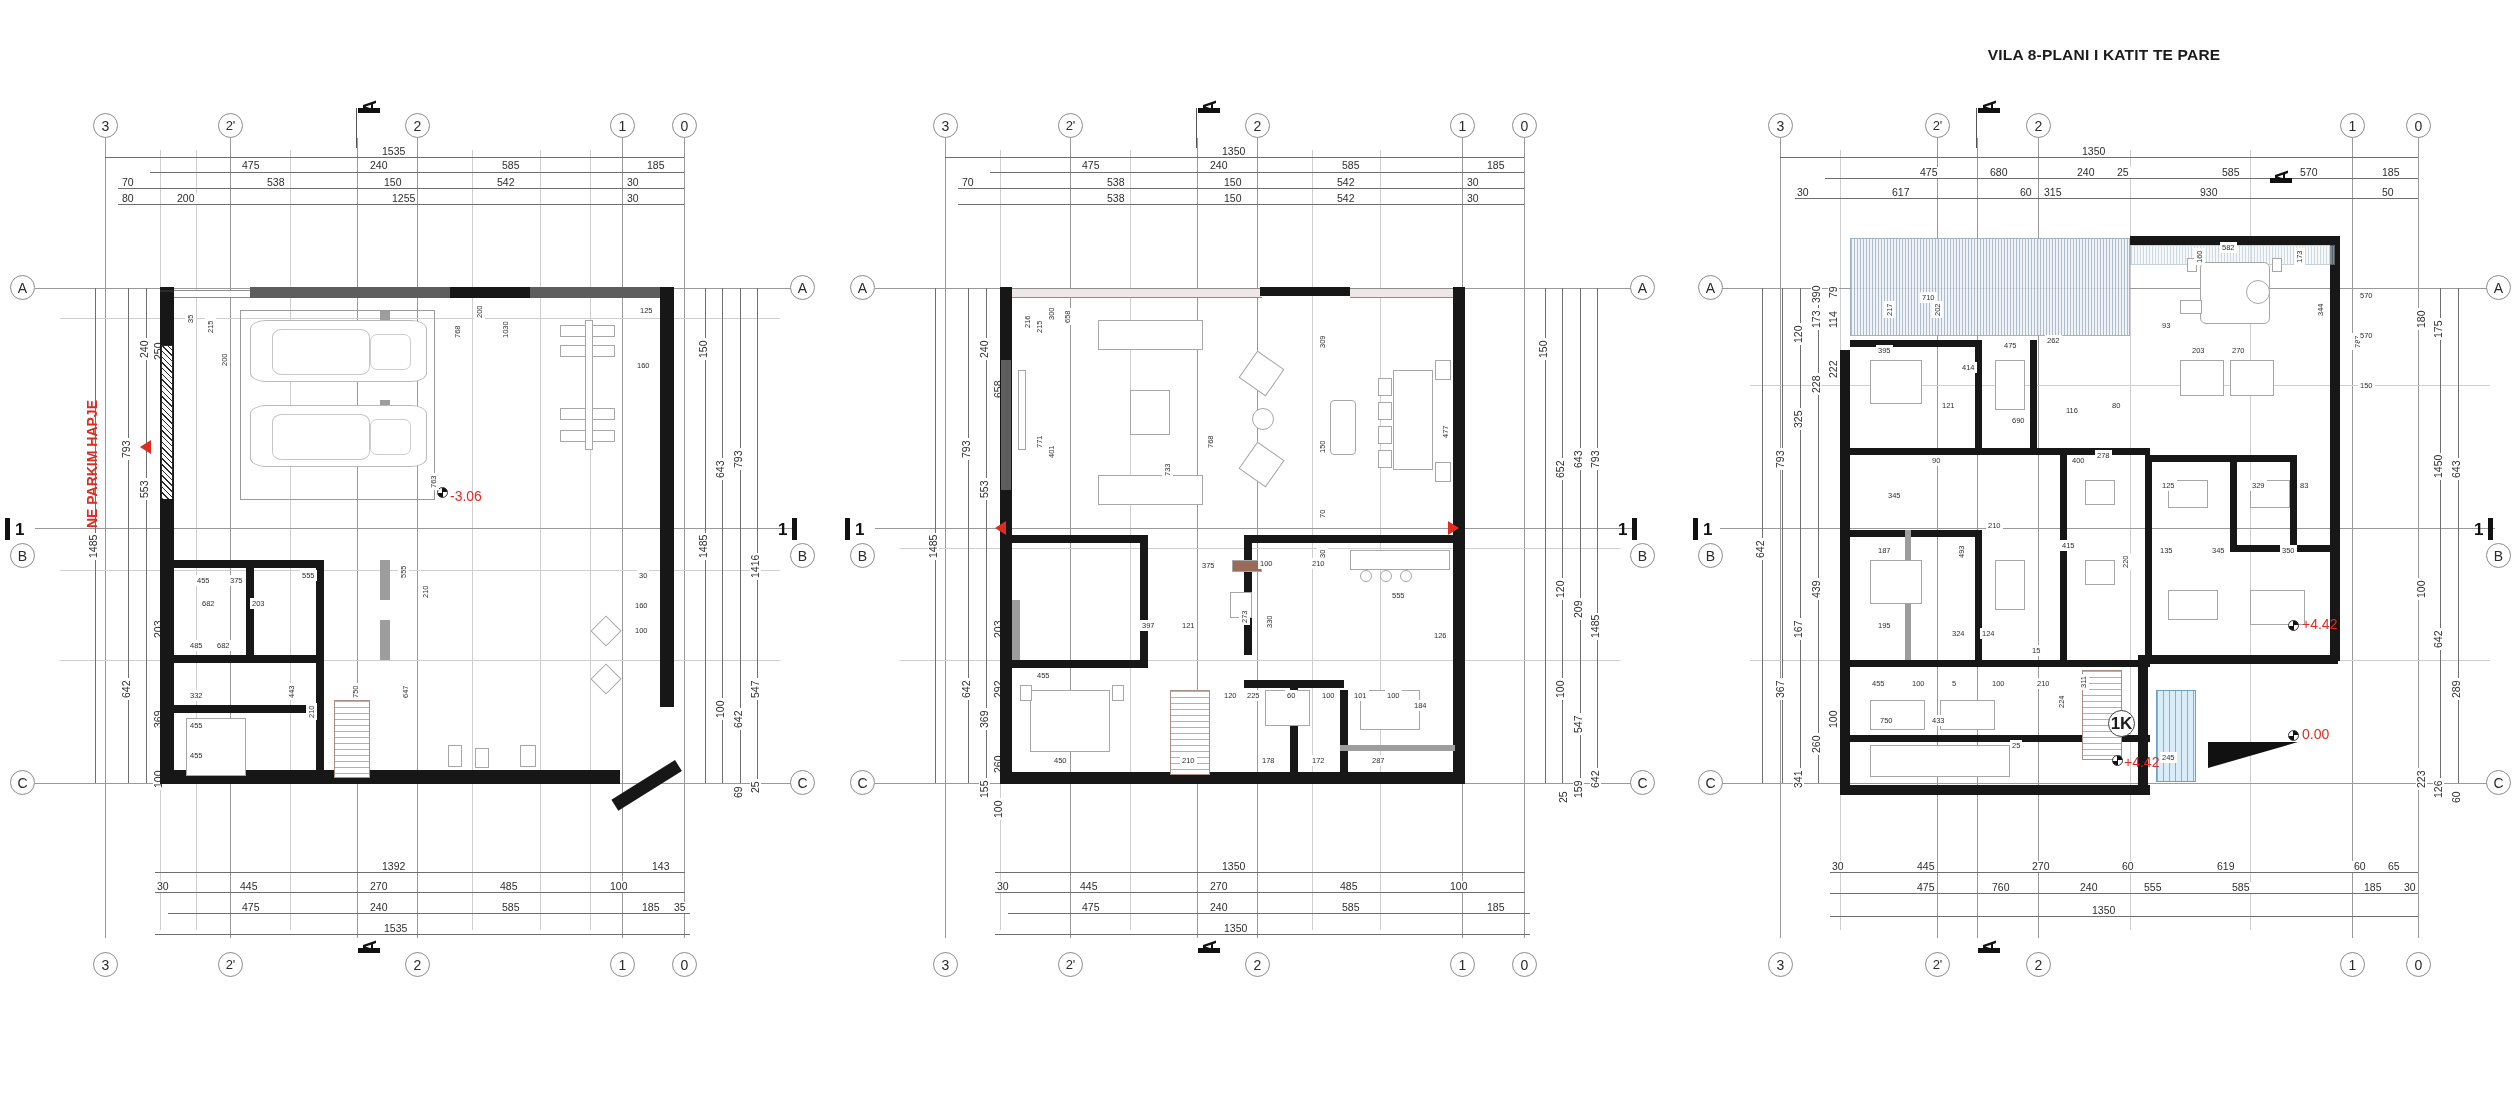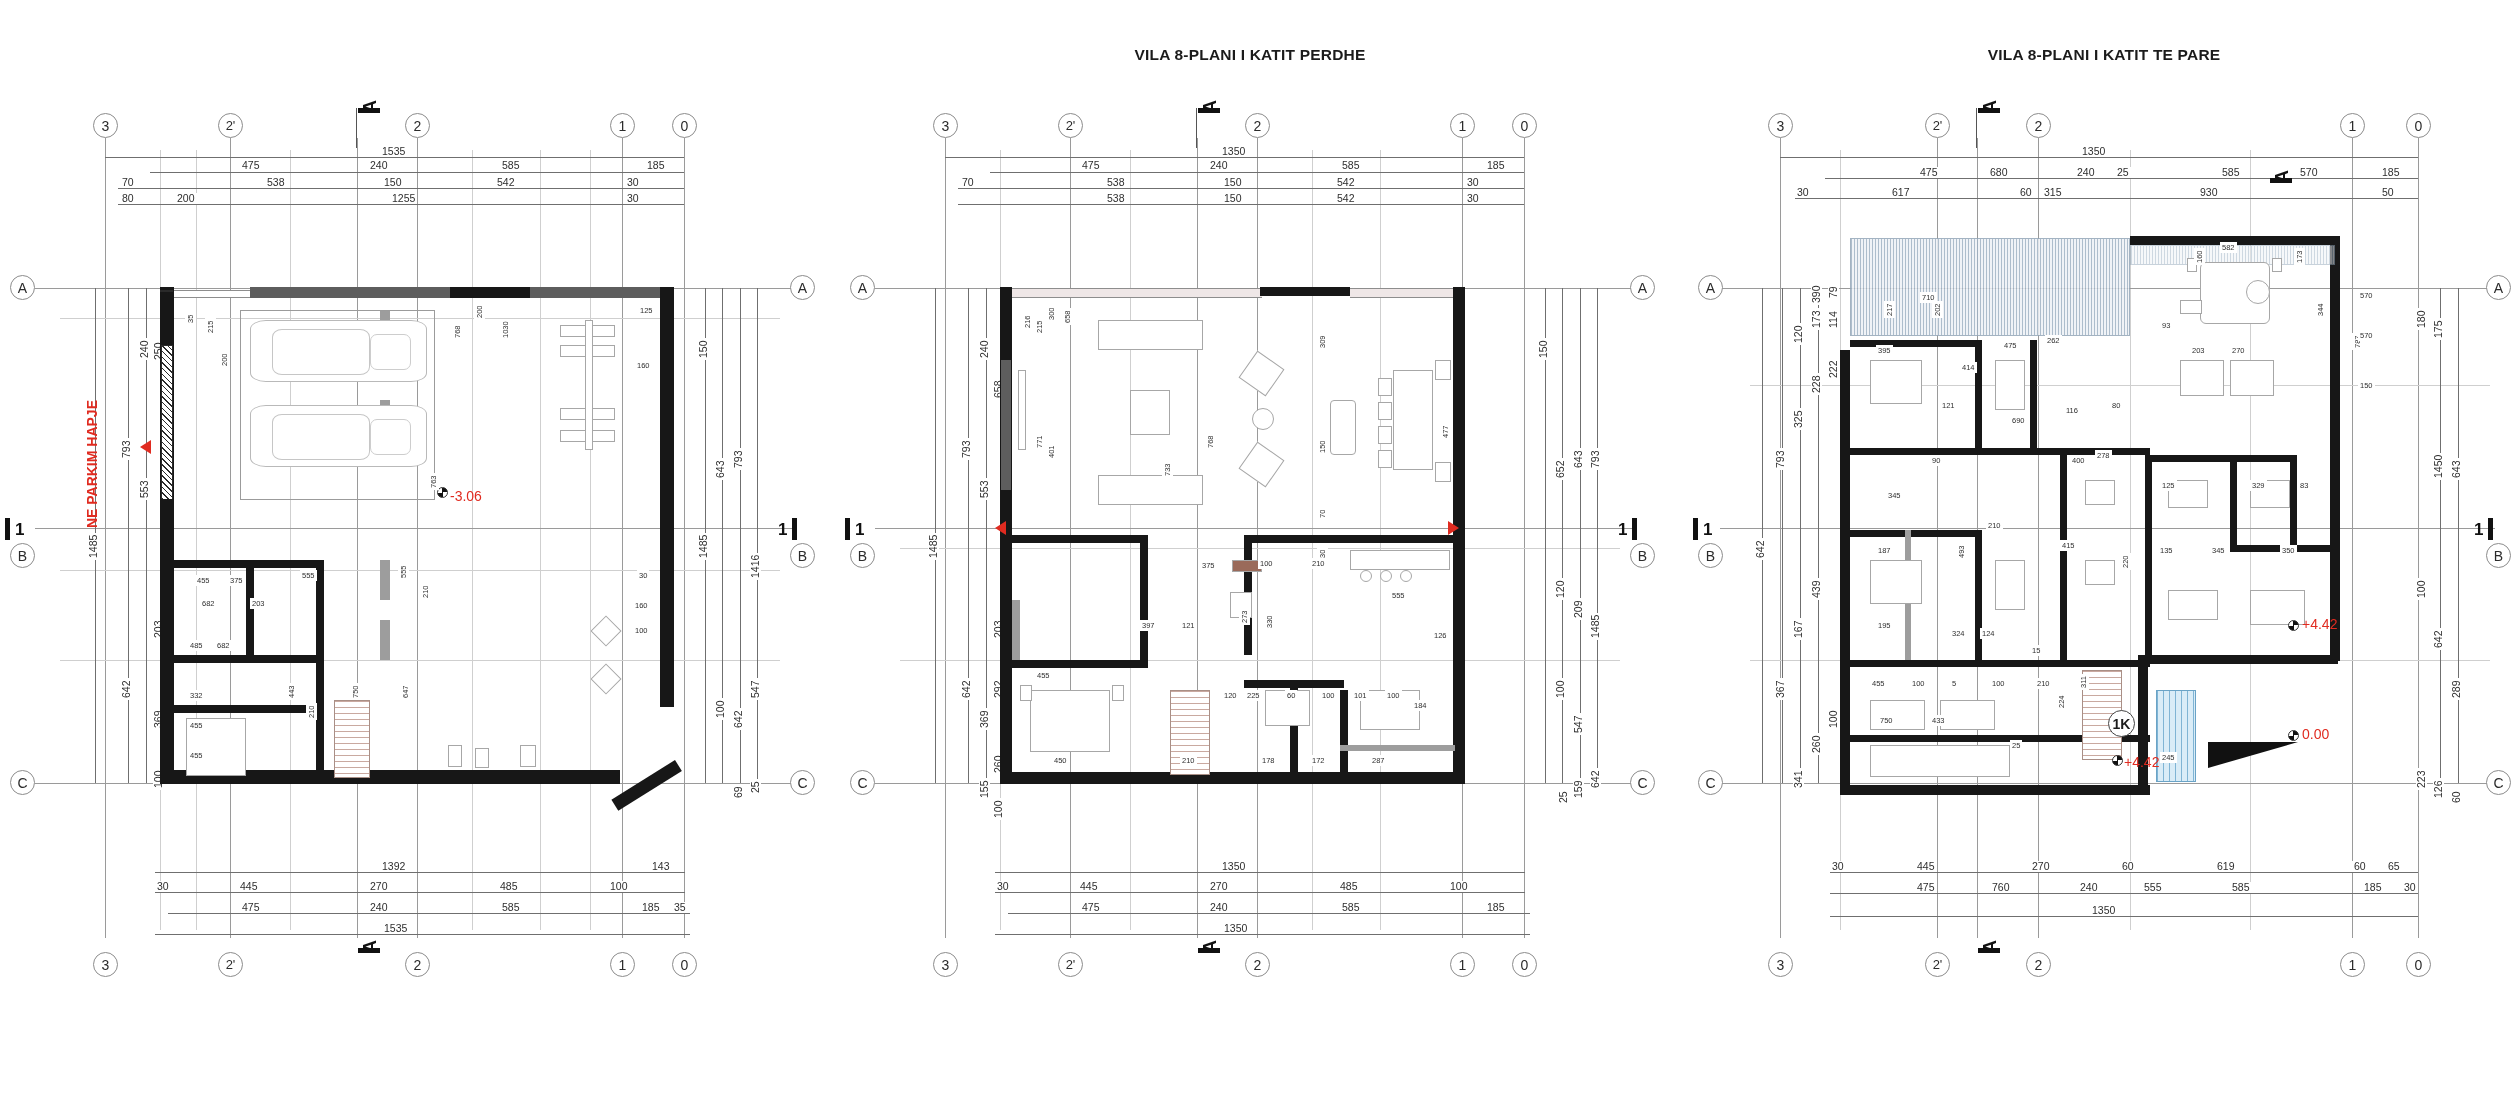--- a/index.html
+++ b/index.html
@@ -115,21 +115,21 @@
   .sec-h .num{position:absolute;font-size:17px;font-weight:700;color:#111;}
 
   
   .elev{position:absolute;width:11px;height:11px;border-radius:50%;
     background:conic-gradient(#111 0 25%,#fff 0 50%,#111 0 75%,#fff 0);
     border:1px solid #333;box-sizing:border-box;}
 
   .lbl-circ{
     position:absolute;width:27px;height:27px;border-radius:50%;border:1px solid #444;
     display:flex;align-items:center;justify-content:center;background:#fff;
-    font-size:14px;font-weight:600;color:#1b1b1b;box-sizing:border-box;z-index:6;
+    font-size:17px;font-weight:600;color:#1b1b1b;box-sizing:border-box;z-index:6;
   }
   .win{position:absolute;background:#fff;border-top:1px solid #8d8d8d;border-bottom:1px solid #8d8d8d;}
 </style>
 </head>
 <body>
 
 <div class="sheet">
 
   <div class="plan" id="plan-0">
 
@@ -334,21 +334,20 @@
     <div class="dt" style="left:368px;top:902px">240</div>
     <div class="dt" style="left:500px;top:902px">585</div>
     <div class="dt" style="left:640px;top:902px">185</div>
     <div class="dt" style="left:672px;top:902px">35</div>
 
     <div class="dl" style="left:155px;top:934px;width:535px"></div>
     <div class="dt" style="left:382px;top:923px">1535</div>
   </div>
 
   <div class="plan" id="plan-1">
-    <div class="plan-title">VILA 8-PLANI I KATIT PERDHE</div>
 
     <div class="bubble" style="left:93px;top:113px">3</div>
     <div class="bubble sm" style="left:218px;top:113px">2'</div>
     <div class="bubble" style="left:405px;top:113px">2</div>
     <div class="bubble" style="left:610px;top:113px">1</div>
     <div class="bubble" style="left:672px;top:113px">0</div>
     <div class="secflag" style="left:358px;top:108px">
       <div class="bar"></div>
         <div class="letter">A</div>
       <div class="stem" style="height:40px"></div>

